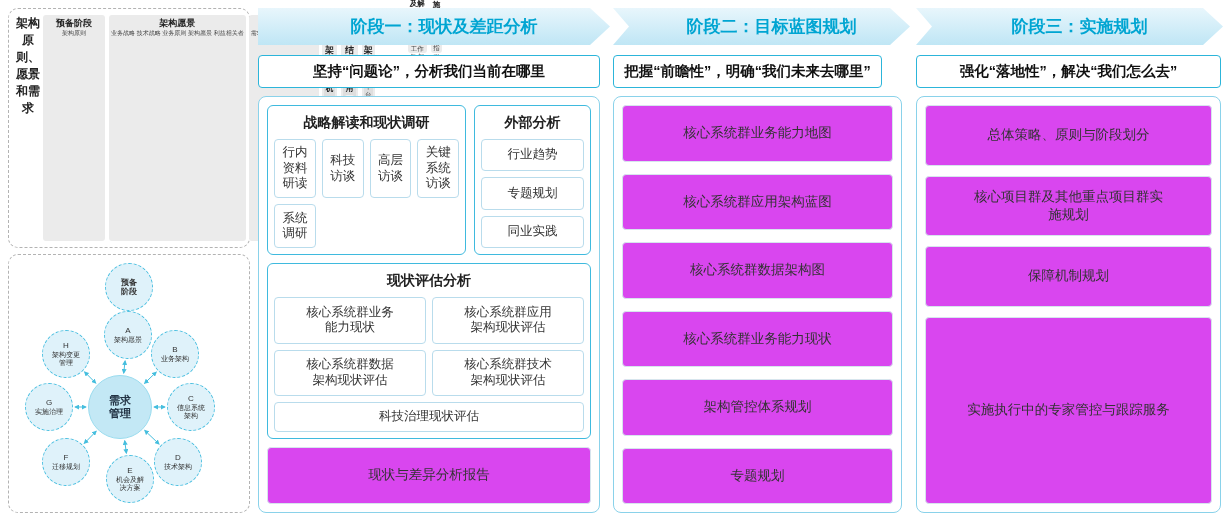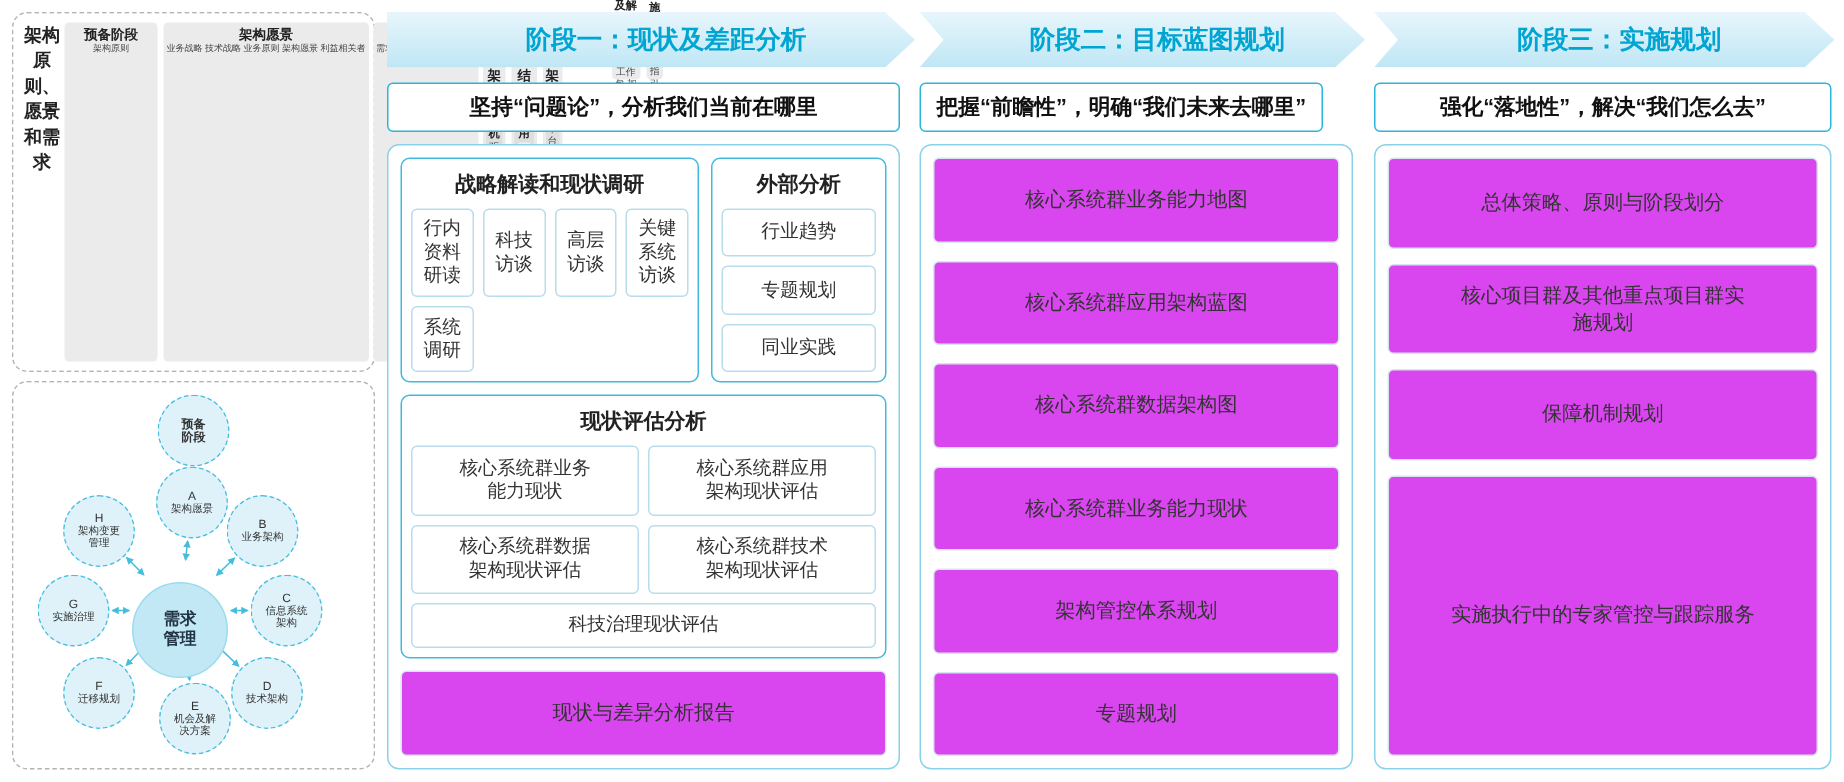--- a/index.html
+++ b/index.html
@@ -35,21 +35,21 @@
   .panel-adm { position:absolute; left:8px; top:254px; width:242px; height:259px;
     border:1px dashed #b3b3b3; border-radius:10px; }
   .adm-lines { position:absolute; left:0; top:0; width:242px; height:259px; }
   .adm-node { position:absolute; width:48px; height:48px; border:1px dashed #49bfe0; background:#dff2fa;
     border-radius:50%; display:flex; flex-direction:column; align-items:center; justify-content:center;
     text-align:center; line-height:1.15; }
   .adm-letter { font-size:8px; color:#333; }
   .adm-label { font-size:7px; color:#333; max-width:4.5em; }
   .adm-prep-label { font-size:8px; font-weight:700; color:#333; }
   .adm-prep-label span, .adm-center span { display:inline-block; max-width:2.2em; }
-  .adm-center { position:absolute; left:79px; top:133px; width:64px; height:64px; border-radius:50%;
+  .adm-center { position:absolute; left:79px; top:120px; width:64px; height:64px; border-radius:50%;
     background:#c3e8f5; border:1px solid #9adcef; display:flex; align-items:center; justify-content:center;
     text-align:center; font-weight:700; font-size:11px; color:#234; line-height:1.2; }
   .n-prep { left:96px; top:8px; }
   .n-a { left:95px; top:56px; }
   .n-b { left:142px; top:75px; }
   .n-c { left:158px; top:128px; }
   .n-d { left:145px; top:183px; }
   .n-e { left:97px; top:200px; }
   .n-f { left:33px; top:183px; }
   .n-g { left:16px; top:128px; }

